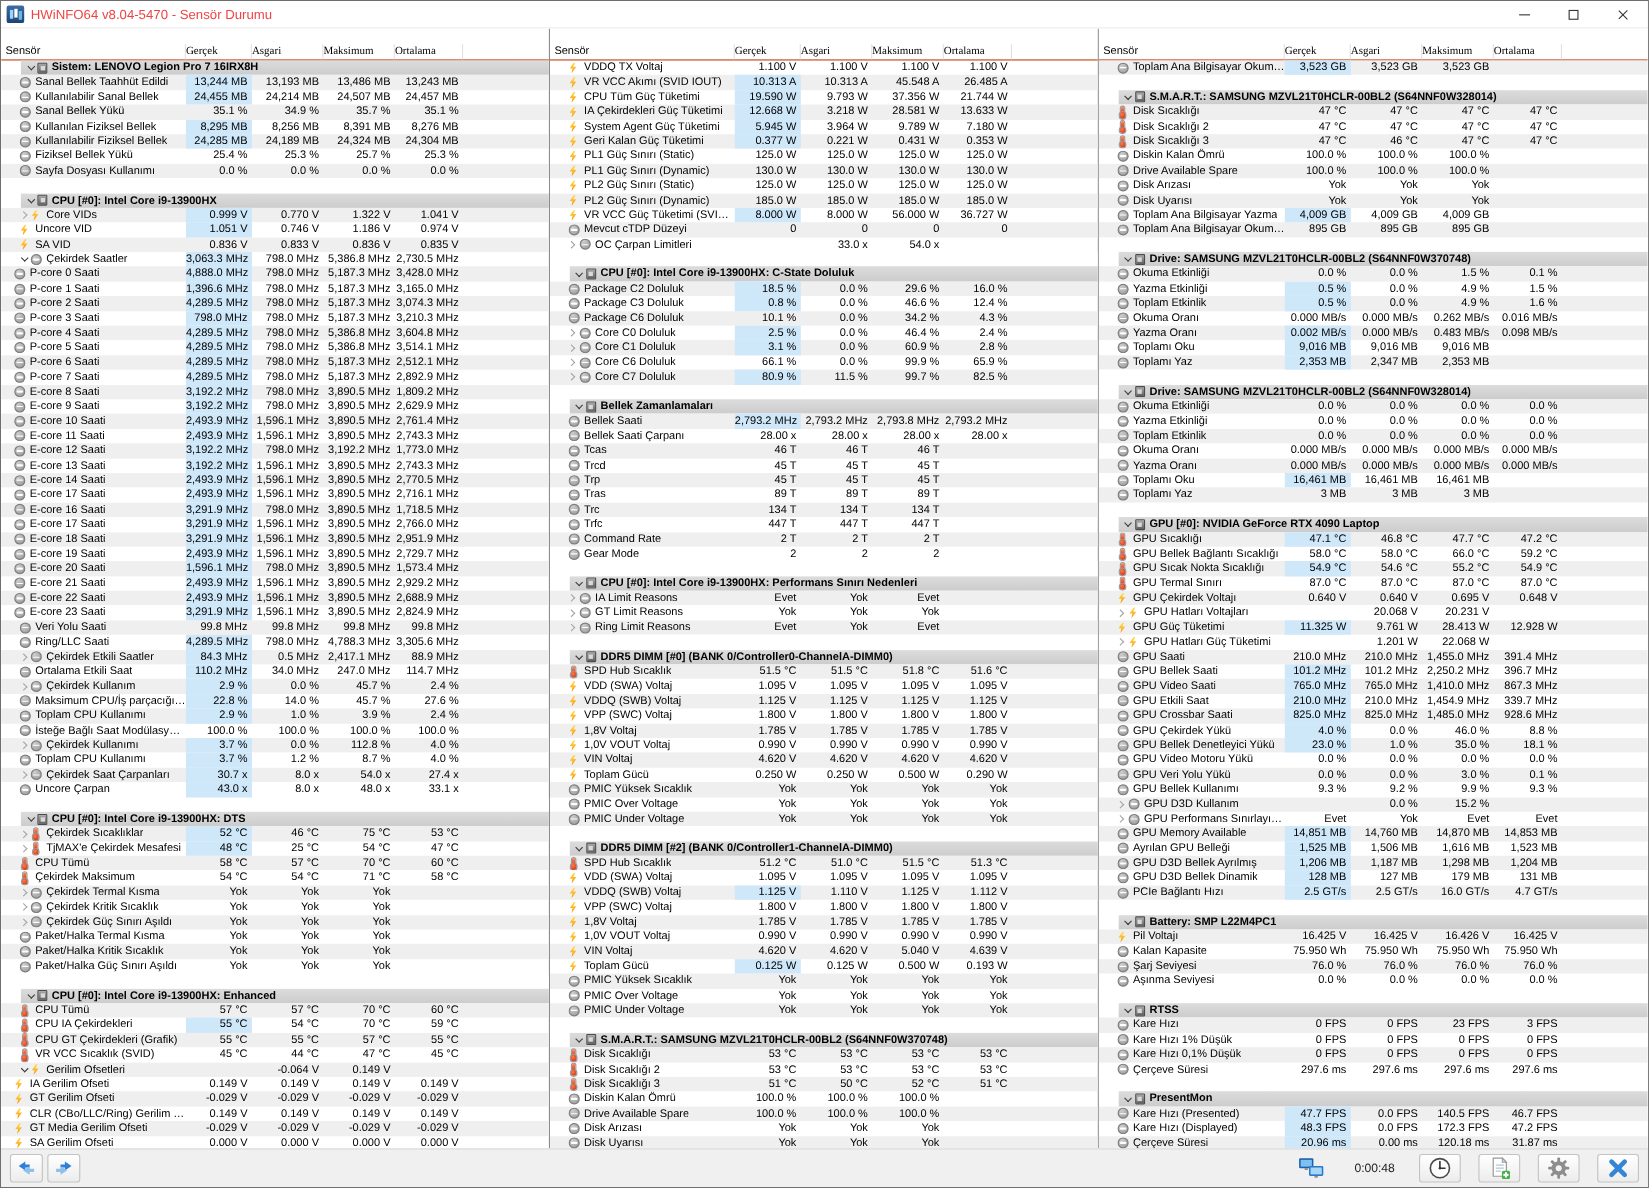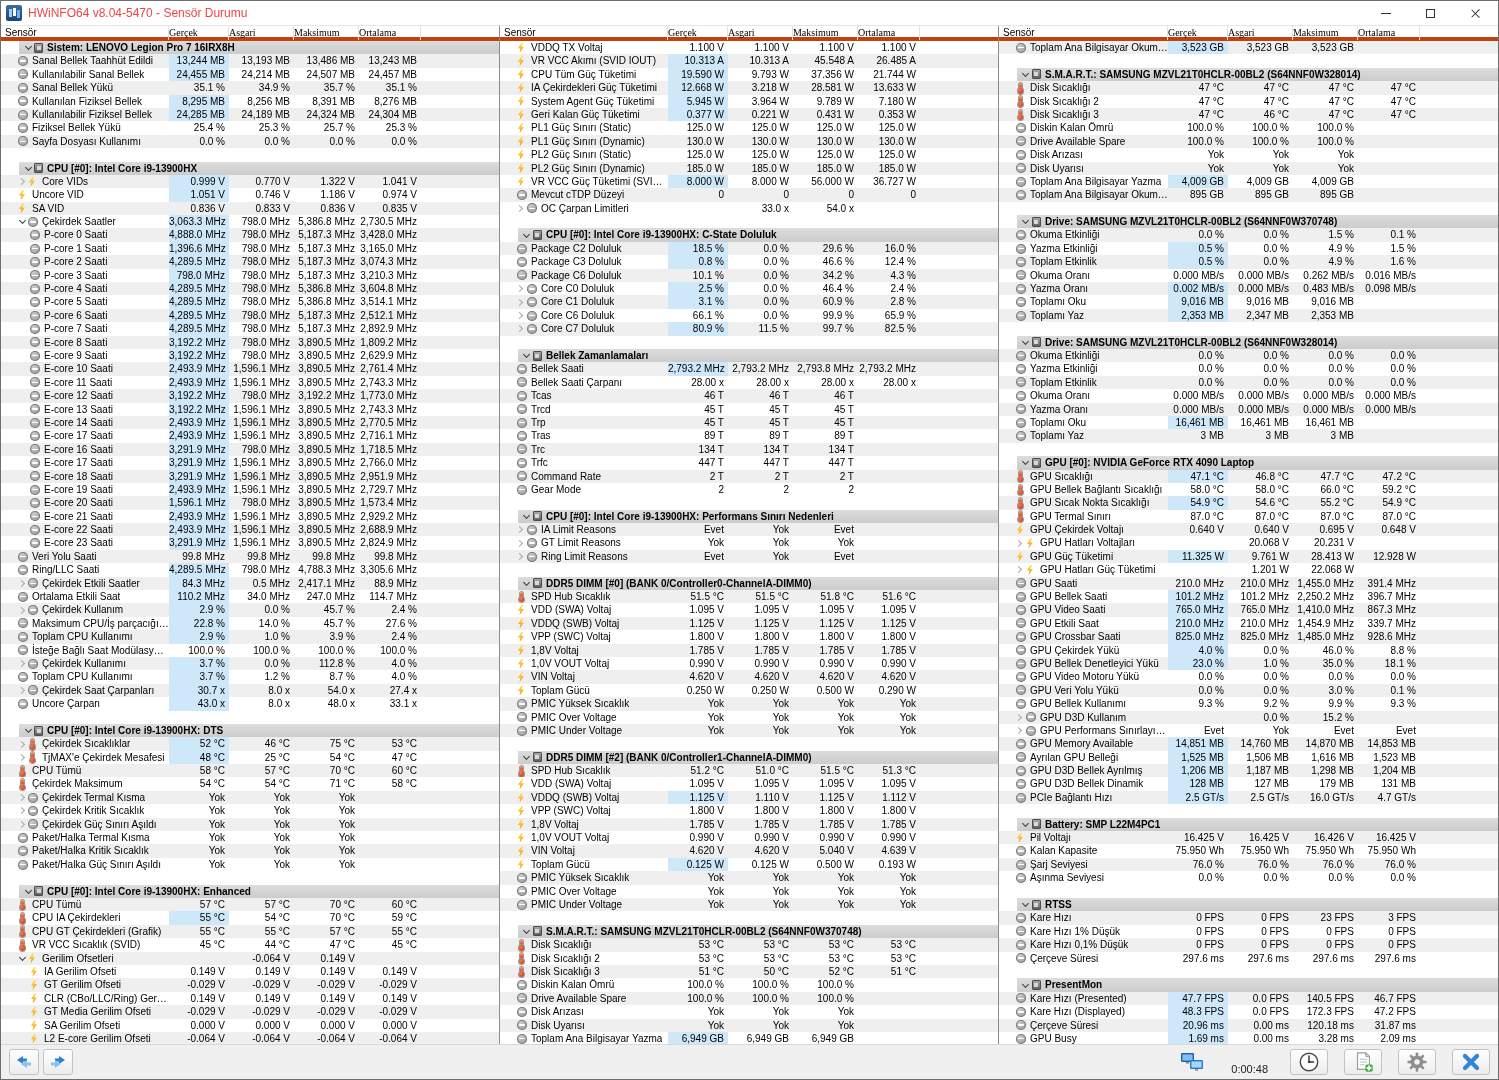--- a/index.html
+++ b/index.html
@@ -18,32 +18,32 @@
   .glyph-max { width:9px; height:9px; border:1px solid #333; }
   .glyph-close { width:11px; height:11px; position:relative; }
   .glyph-close::before,.glyph-close::after { content:""; position:absolute; left:5px; top:0; width:1.4px; height:11px; background:#333; }
   .glyph-close::before { transform:rotate(45deg); }
   .glyph-close::after { transform:rotate(-45deg); }
 
   
   .content { flex:1 1 auto; display:flex; background:#fff; overflow:hidden; }
   .panel { width:33.333%; border-right:1px solid #8c8c8c; overflow:hidden; background:#fff; }
   .panel:last-child { border-right:none; }
-  .phead { display:grid; grid-template-columns:1fr 60px 65px 65px 62px 78px; height:15px; line-height:14px; border-bottom:4px solid #c2410c; }
+  .phead { display:grid; grid-template-columns:1fr 60px 65px 65px 62px 78px; height:15px; line-height:14px; border-bottom:1px solid #c2410c;margin-top:14px; }
   .phead .hlab { padding-left:4px; border-right:1px solid #e2e2e2; white-space:nowrap; overflow:hidden; }
   .phead .hval { text-align:left; padding-right:4px; border-right:1px solid #e2e2e2; white-space:nowrap;font-family:Liberation Serif, serif; }
   .phead .hsp { }
 
   .row { display:grid; grid-template-columns:1fr 60px 65px 65px 62px 78px; height:13.4px; line-height:13.4px; }
   .row.odd { background:#efefef; }
   .cell { text-align:right; padding-right:4px; white-space:nowrap; overflow:hidden; }
   .cell.hl { background:#cee7f9; }
   .lab { display:flex; align-items:center; padding-left:17px; overflow:hidden; white-space:nowrap; }
   .lab.hasexp { padding-left:15px; }
-  .lab.ind2 { padding-left:29px; }
+  .lab.ind2 { padding-left:12px; }
   .ltx { overflow:hidden; text-overflow:ellipsis; }
   .gap { height:13.4px; background:#fff; }
 
   .sec { display:flex; align-items:center; height:13.4px; line-height:13.4px; background:linear-gradient(#dcdcdc,#cccccc); font-weight:bold; padding-left:3px; white-space:nowrap; overflow:hidden;margin-left:18px; }
   .sectx { overflow:hidden; }
 
   
   .exp { width:12px; flex:0 0 12px; display:inline-flex; align-items:center; justify-content:center; }
   .exp::before { content:""; width:4px; height:4px; border-style:solid; display:inline-block; }
   .exp-r::before { border-color:#a6a6a6; border-width:1.4px 1.4px 0 0; transform:rotate(45deg); margin-right:2px; }
@@ -56,21 +56,21 @@
   .ic-b { width:8px; flex-basis:8px; margin:0 6px 0 0; background:linear-gradient(180deg,#ffe06a 0%,#ffb41e 55%,#f08a00 100%); clip-path:polygon(58% 0, 12% 56%, 44% 56%, 32% 100%, 88% 40%, 52% 40%, 78% 0); }
   .ic-t::before { content:""; position:absolute; left:3px; top:0; width:3.2px; height:7px; background:linear-gradient(#ff8a5a,#d63416); border-radius:2px 2px 0 0; box-shadow:0 0 0 1px #9a9a9a; }
   .ic-t::after { content:""; position:absolute; left:2px; top:5.4px; width:5.4px; height:5.4px; border-radius:50%; background:radial-gradient(circle at 35% 30%, #ff7a4a, #c42b10); box-shadow:0 0 0 1px #9a9a9a; }
   .ic-s { width:9px; flex-basis:9px; height:10px; background:linear-gradient(#a8a8a8,#5f5f5f); border:1px solid #4c4c4c; border-radius:1px; }
   .ic-s::after { content:""; position:absolute; left:1.5px; top:2px; width:4px; height:4px; background:#d9d9d9; }
 
   
   .footer { height:35px; flex:0 0 35px; background:#f0f0f0; border-top:1px solid #d8d8d8; display:flex; align-items:center; padding:0 8px; }
   .fbtn { height:26px; min-width:30px; border:1px solid #c3c3c3; border-radius:3px; background:linear-gradient(#ffffff,#ececec); display:flex; align-items:center; justify-content:center; margin-right:4px; }
   .fbtn svg { display:block; }
-  .fright { margin-left:auto; display:flex; align-items:flex-end;gap:12px; }
+  .fright { margin-left:auto; display:flex; align-items:center;gap:12px; }
   .ftime { font-size:11px; color:#222; margin:0 10px 0 8px; }
   .noborder { border:none; background:none; }
 </style>
 </head>
 <body>
 
 <div class="window">
 
   <div class="titlebar">
     <span class="appicon"></span>

